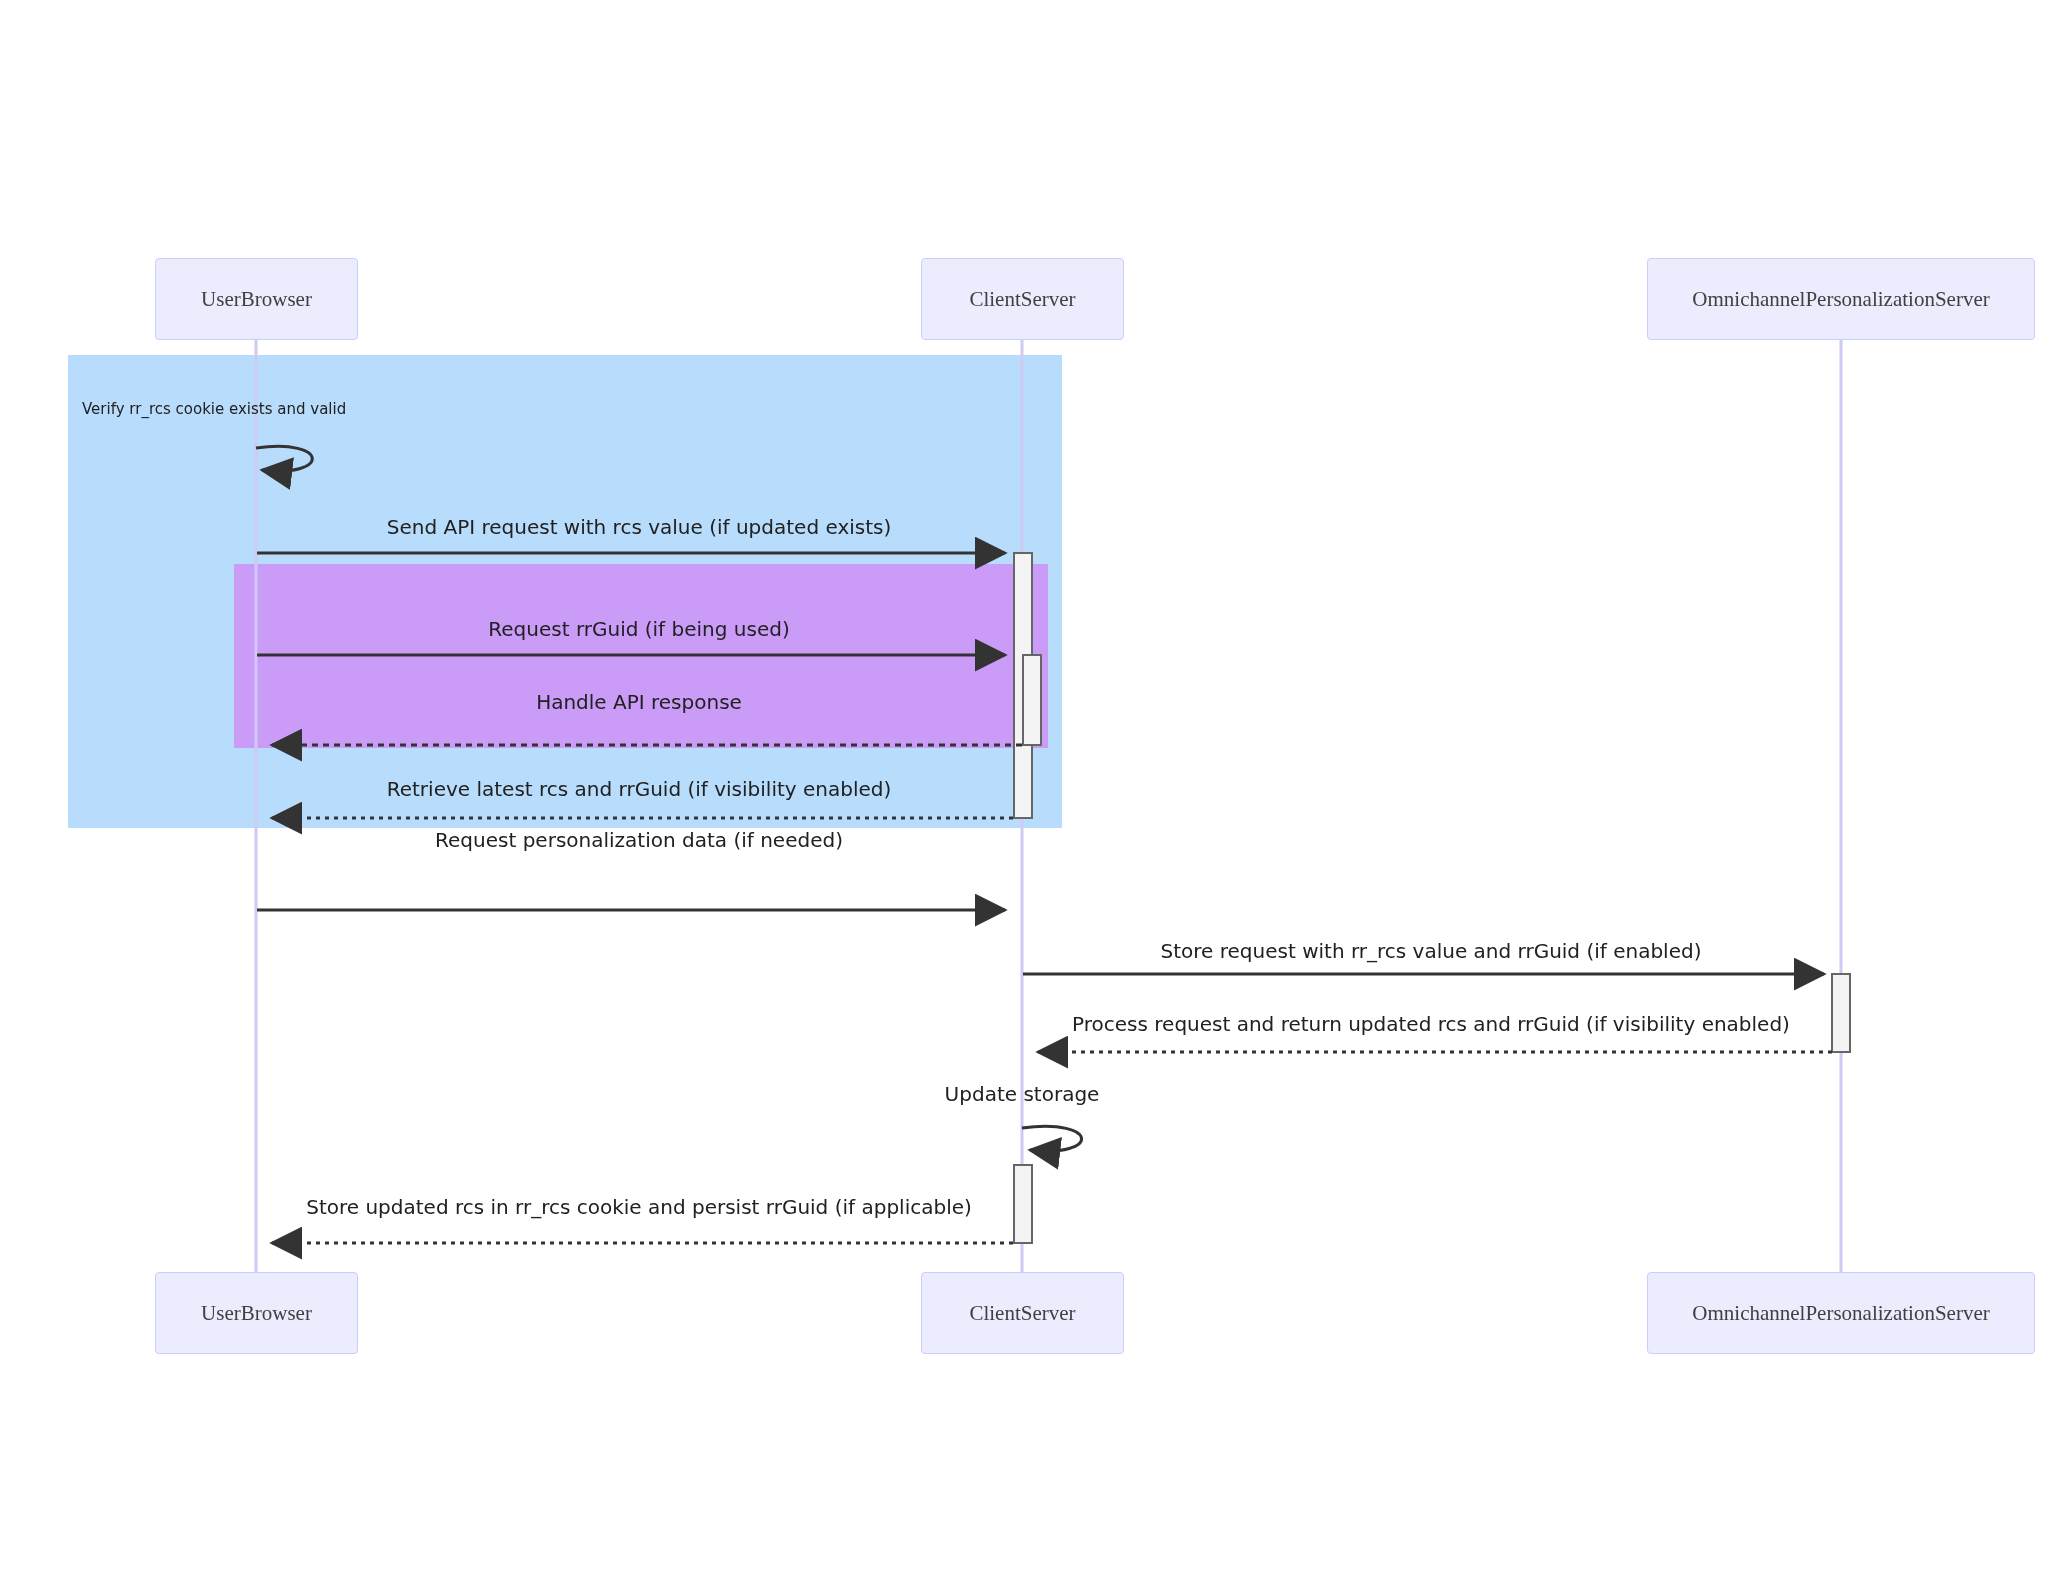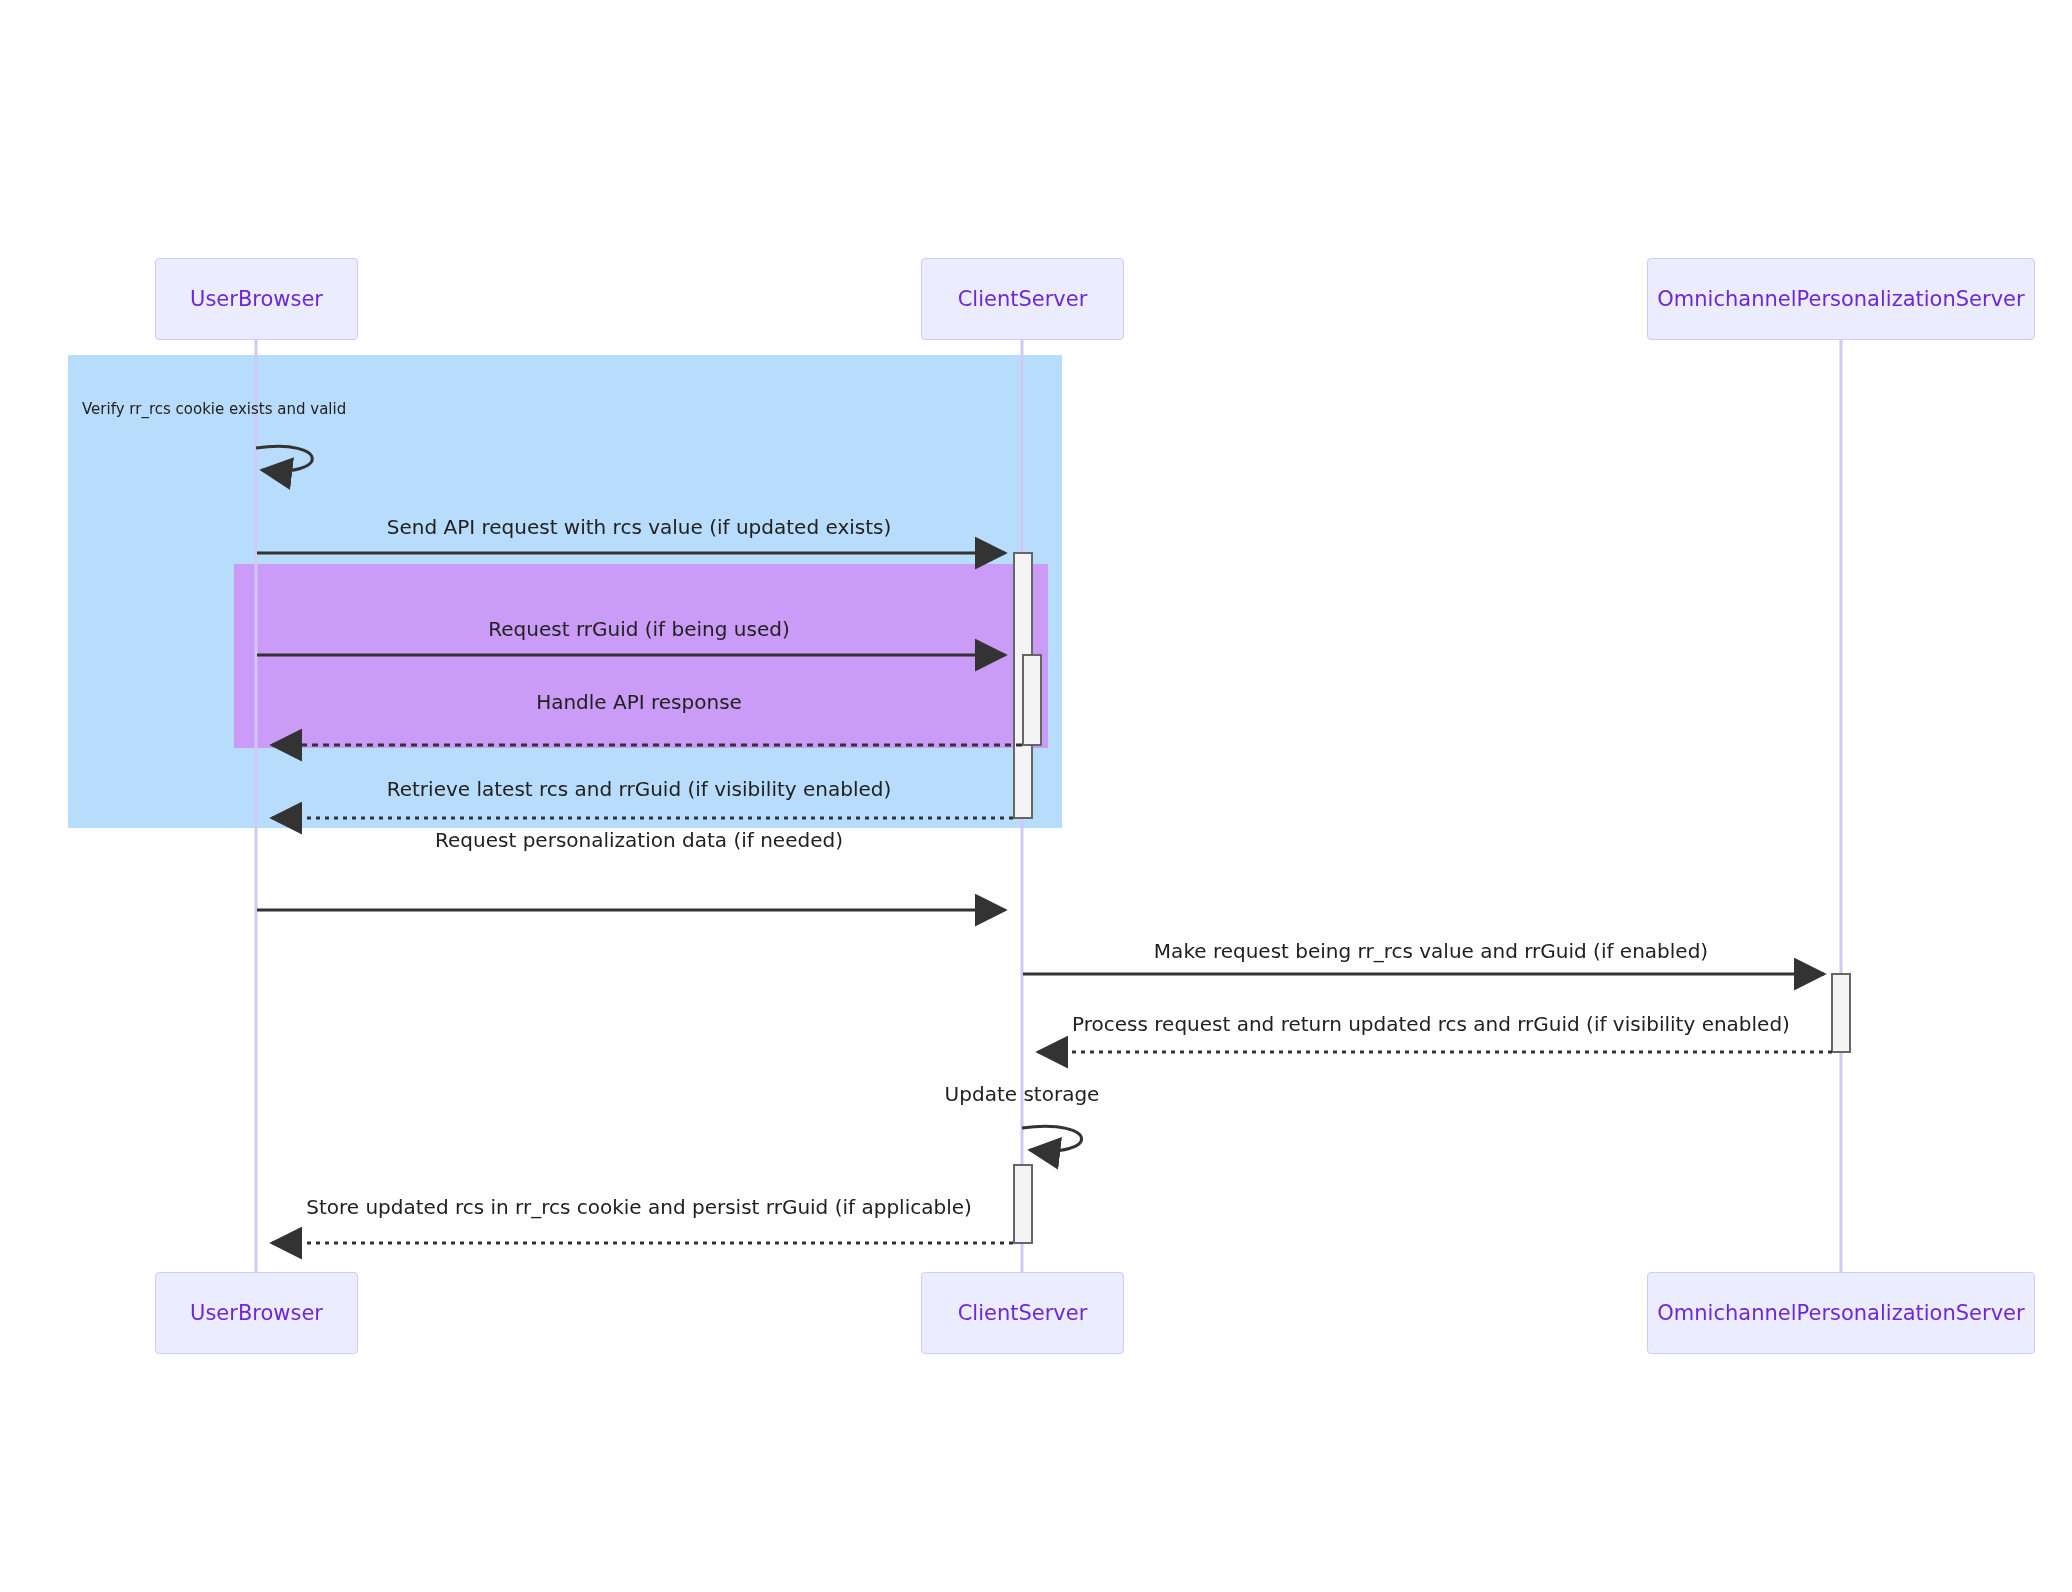--- a/index.html
+++ b/index.html
@@ -1,21 +1,21 @@
 <!DOCTYPE html>
 <html><head>
 <meta charset="utf-8">
 <style>
   html,body{margin:0;padding:0;background:#ffffff;}
   body{font-family:"DejaVu Sans","Liberation Sans",sans-serif;}
   #canvas{position:relative;width:2072px;height:1592px;background:#ffffff;overflow:hidden;}
   svg#layer{position:absolute;left:0;top:0;width:2072px;height:1592px;}
   .pbox{position:absolute;background:#ECECFF;border:1px solid #CCCCFF;border-radius:4px;
         display:flex;align-items:center;justify-content:center;box-sizing:border-box;}
-  .pbox span{font-size:21px;color:#6d28d9;line-height:1;white-space:nowrap;}
+  .pbox span{font-size:21px;color:#404040;line-height:1;white-space:nowrap;font-family:Liberation Serif, serif;}
   .msg{position:absolute;font-size:20px;color:#212121;white-space:nowrap;transform:translateX(-50%);}
   .noteleft{position:absolute;font-size:15px;color:#212121;white-space:nowrap;}
 </style>
 </head>
 <body>
 
 <div id="canvas">
 
   <svg id="layer" viewBox="0 0 2072 1592" xmlns="http://www.w3.org/2000/svg">
     <defs>
@@ -85,21 +85,21 @@
   <div class="msg" style="left:639px;top:515px;">Send API request with rcs value (if updated exists)</div>
 
   <div class="msg" style="left:639px;top:617px;">Request rrGuid (if being used)</div>
 
   <div class="msg" style="left:639px;top:690px;">Handle API response</div>
 
   <div class="msg" style="left:639px;top:777px;">Retrieve latest rcs and rrGuid (if visibility enabled)</div>
 
   <div class="msg" style="left:639px;top:816px;margin-top:12px;">Request personalization data (if needed)</div>
 
-  <div class="msg" style="left:1431px;top:939px;">Make request being rr_rcs value and rrGuid (if enabled)</div>
+  <div class="msg" style="left:1431px;top:939px;">Store request with rr_rcs value and rrGuid (if enabled)</div>
 
   <div class="msg" style="left:1431px;top:1012px;">Process request and return updated rcs and rrGuid (if visibility enabled)</div>
 
   <div class="msg" style="left:1022px;top:1082px;">Update storage</div>
 
   <div class="msg" style="left:639px;top:1195px;">Store updated rcs in rr_rcs cookie and persist rrGuid (if applicable)</div>
 
 </div>
 
 </body></html>

